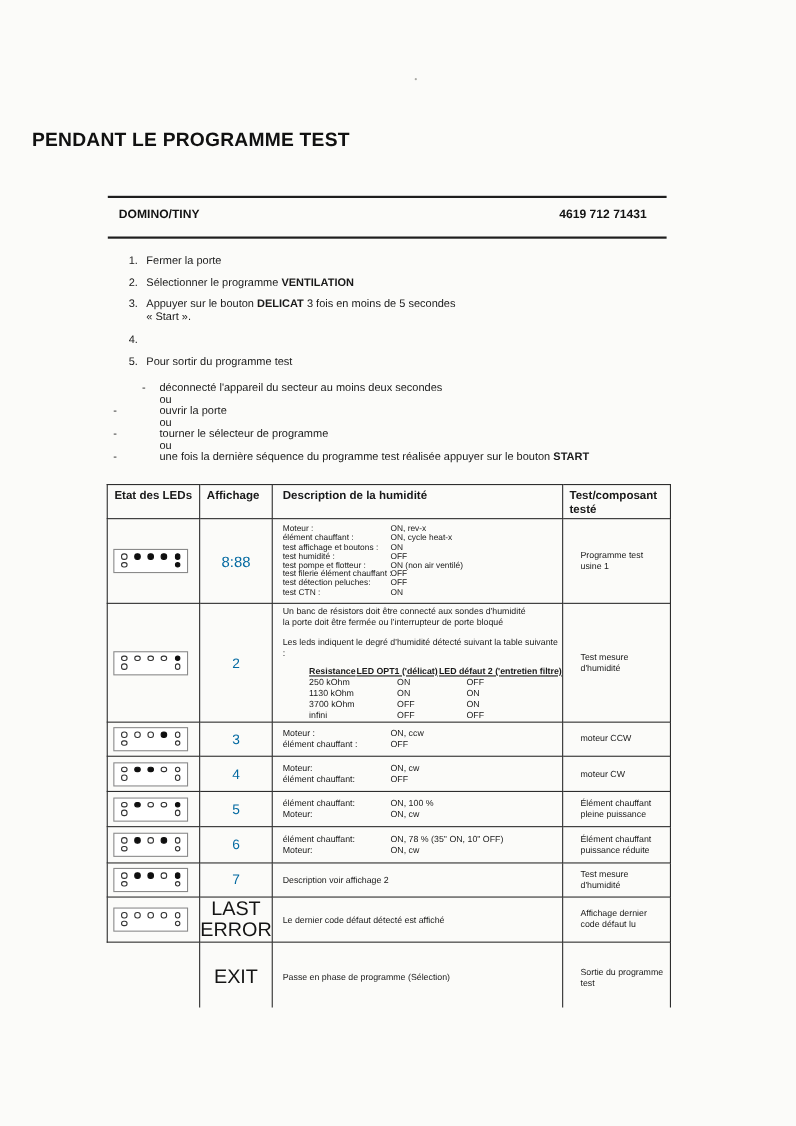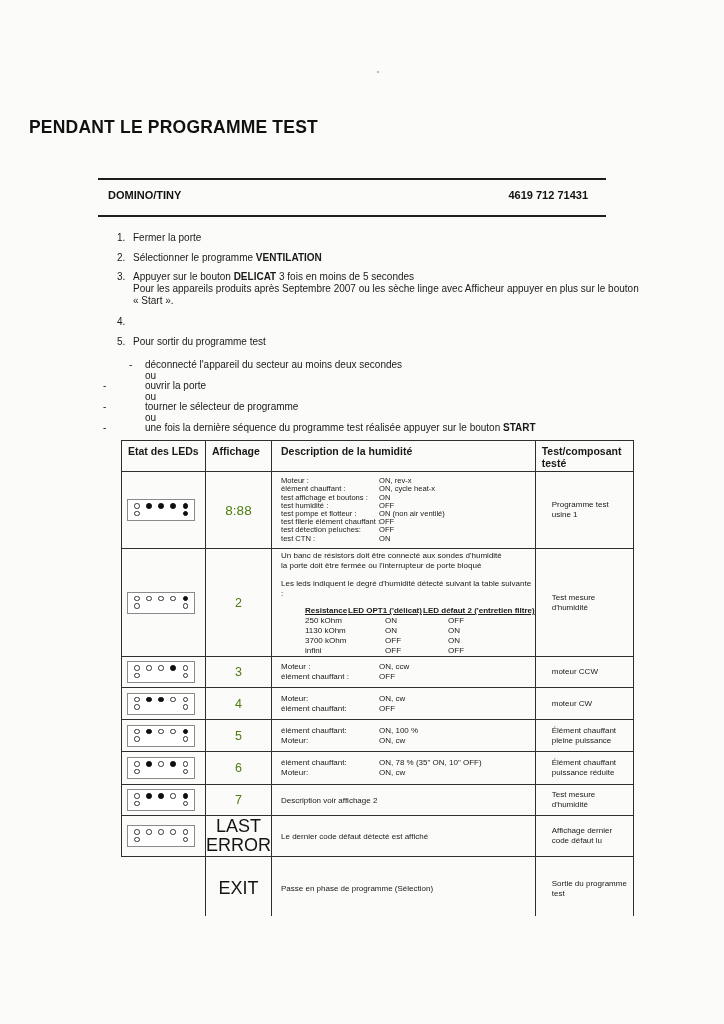--- a/index.html
+++ b/index.html
@@ -36,21 +36,21 @@
   .step .num{width:16px;flex:none;}
   .step .txt{white-space:nowrap;}
   .step b{font-weight:bold;}
   .sublist{margin-left:-14px;margin-top:12px;line-height:10.5px;}
   .subrow{display:flex;white-space:nowrap;}
   .subrow .dash{width:42px;flex:none;}
   .subrow .dash.indent{padding-left:26px;box-sizing:border-box;}
 
   
   table.maintable{
-    position:absolute;left:121px;top:440px;
+    position:absolute;left:97px;top:440px;
     border-collapse:collapse;table-layout:fixed;
     font-size:8px;color:#191919;background:transparent;
   }
   .maintable td,.maintable th{
     border:1.5px solid #2e2e2e;
     padding:0;vertical-align:middle;
     overflow:hidden;
   }
   .maintable th{
     font-size:10.5px;font-weight:bold;text-align:left;
@@ -72,21 +72,21 @@
     padding:3px 6px;
   }
   .led-col{display:flex;flex-direction:column;gap:2px;}
   .dot{
     width:5.5px;height:5.5px;border-radius:50%;
     border:1px solid #343434;box-sizing:border-box;background:#fff;
   }
   .dot[data-state="filled"]{background:#0f0f0f;border-color:#0f0f0f;}
 
   td.aff-cell{text-align:center;}
-  .aff-num{font-size:12.5px;color:#4d7c0f;}
+  .aff-num{font-size:12.5px;color:#0369a1;}
   .aff-r1{font-size:13.5px;}
   .aff-lg{font-size:18px;line-height:19px;color:#141414;}
 
   td.desc-cell{padding-left:9px;}
   .pairs .pair{display:grid;grid-template-columns:98px auto;}
   .pairs .pair span{white-space:nowrap;}
   .pairs-tight{line-height:8.2px;font-size:7.6px;}
   .pairs-wide{line-height:10px;font-size:8px;}
   .desc-single{font-size:8px;}
 
@@ -126,21 +126,20 @@
       <span class="txt">Fermer la porte</span>
     </div>
     <div class="step step-2">
       <span class="num">2.</span>
       <span class="txt"><span>Sélectionner le programme </span><b>VENTILATION</b></span>
     </div>
     <div class="step step-3">
       <span class="num">3.</span>
       <span class="txt-block">
         <div class="txt"><span>Appuyer sur le bouton </span><b>DELICAT</b><span> 3 fois en moins de 5 secondes</span></div>
-        <div class="txt">Pour les appareils produits après Septembre 2007 ou les sèche linge avec Afficheur appuyer en plus sur le bouton</div>
         <div class="txt">« Start ».</div>
       </span>
     </div>
     <div class="step step-4">
       <span class="num">4.</span>
     </div>
     <div class="step step-5">
       <span class="num">5.</span>
       <span class="txt">Pour sortir du programme test</span>
     </div>

